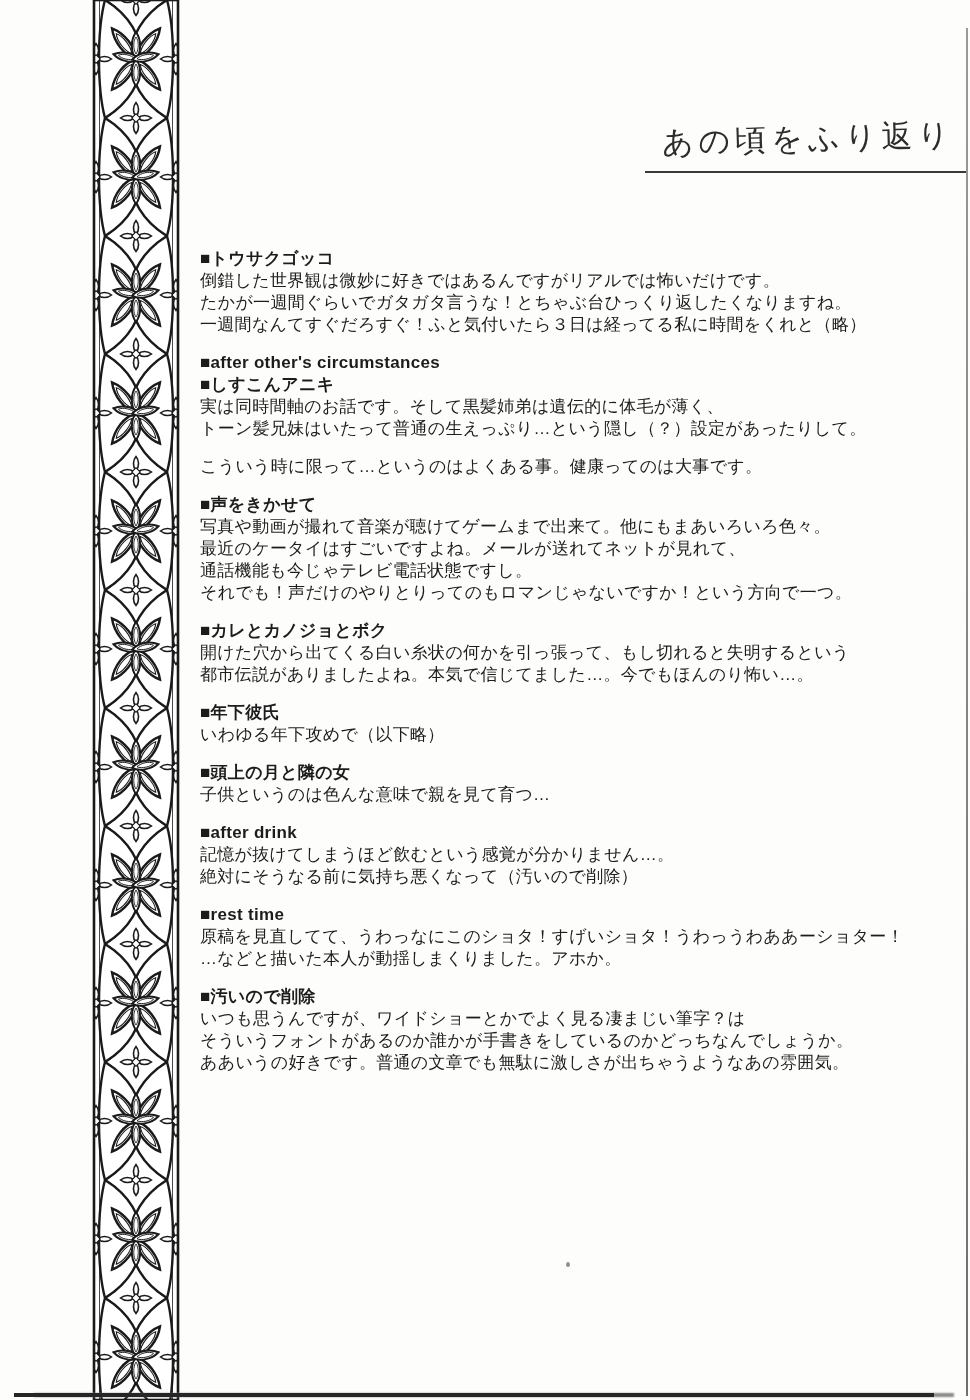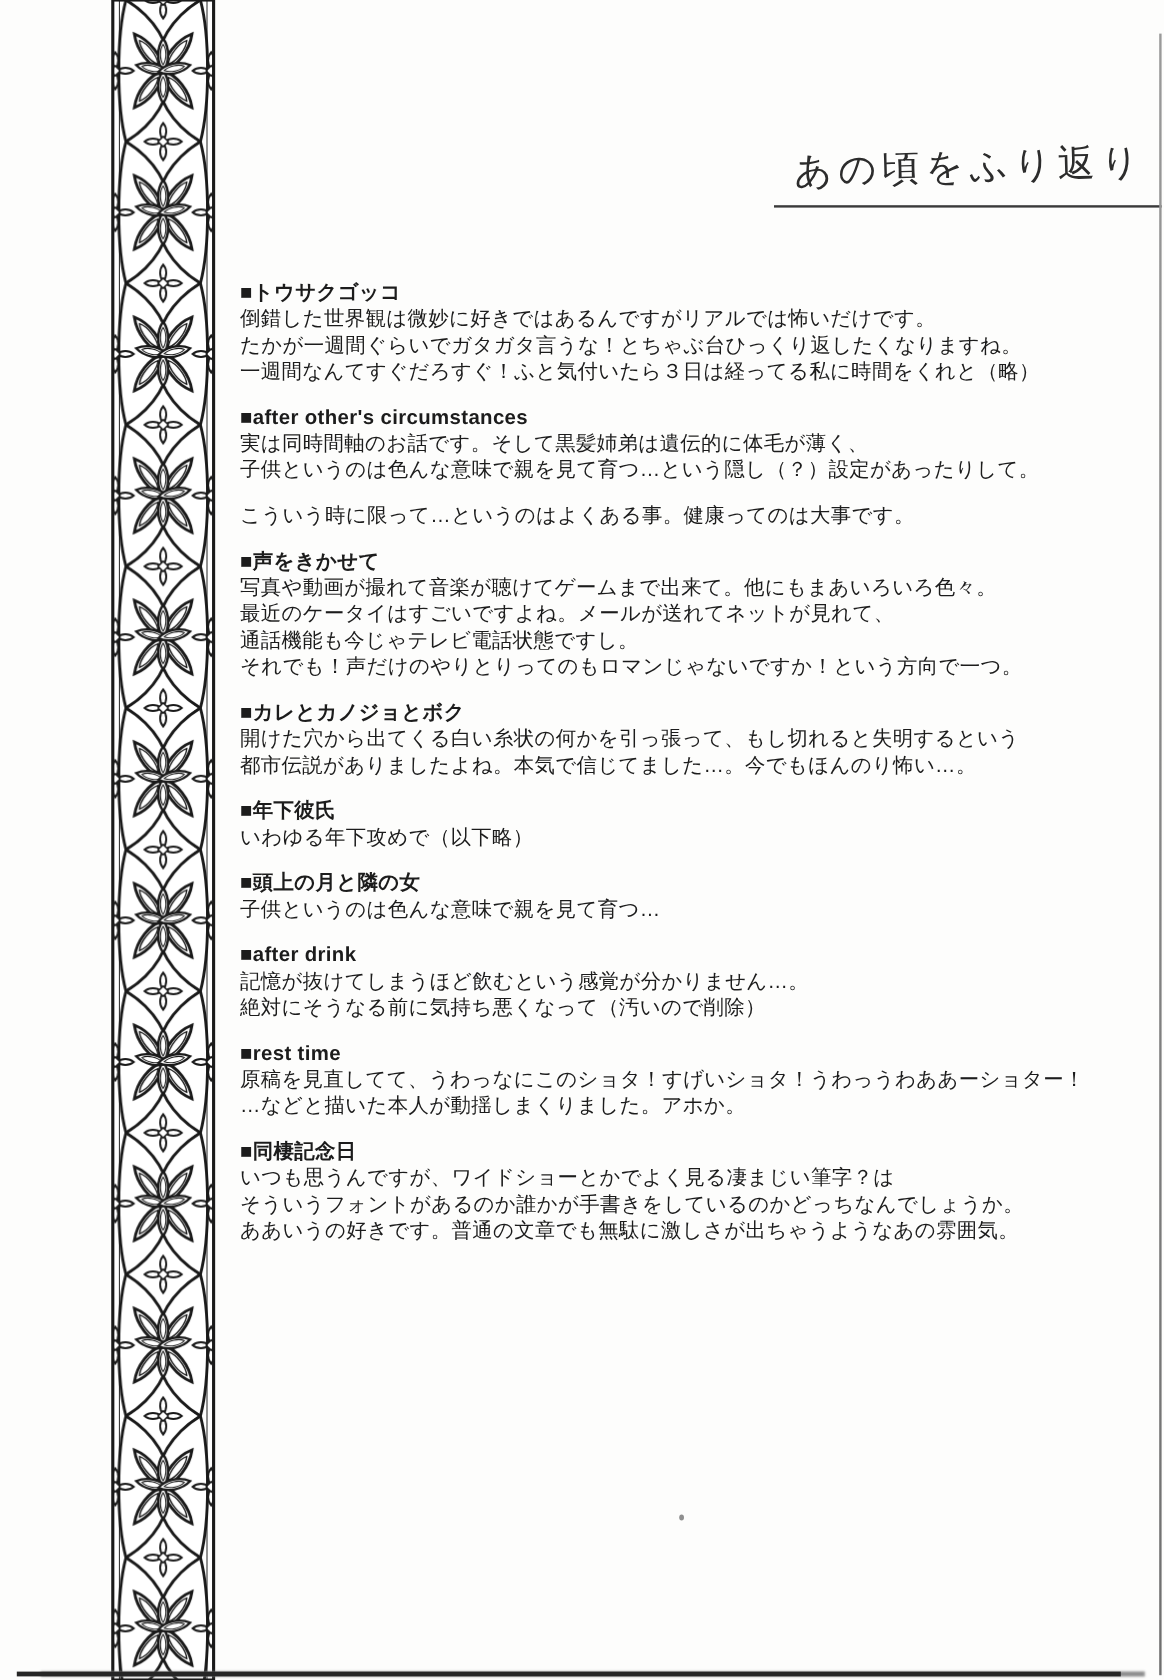--- a/index.html
+++ b/index.html
@@ -35,21 +35,21 @@
   }
   .title-underline {
     position: absolute;
     left: 645px; top: 171px;
     width: 323px; height: 2px;
     background: #3a3a3a;
   }
   
   .content {
     position: absolute;
-    left: 200px; top: 233px;
+    left: 200px; top: 248px;
     width: 640px;
   }
   .sec { margin-bottom: 16px; }
   .h, .ln {
     font-size: 17px;
     line-height: 22px;
     letter-spacing: 0.3px;
     color: #1c1c1c;
     white-space: nowrap;
   }
@@ -142,22 +142,23 @@
 
     <div class="sec">
       <div class="h">■トウサクゴッコ</div>
       <div class="ln">倒錯した世界観は微妙に好きではあるんですがリアルでは怖いだけです。</div>
       <div class="ln">たかが一週間ぐらいでガタガタ言うな！とちゃぶ台ひっくり返したくなりますね。</div>
       <div class="ln">一週間なんてすぐだろすぐ！ふと気付いたら３日は経ってる私に時間をくれと（略）</div>
     </div>
 
     <div class="sec">
       <div class="h">■after other's circumstances</div>
+      <div class="h">■しすこんアニキ</div>
       <div class="ln">実は同時間軸のお話です。そして黒髪姉弟は遺伝的に体毛が薄く、</div>
-      <div class="ln">子供というのは色んな意味で親を見て育つ…という隠し（？）設定があったりして。</div>
+      <div class="ln">トーン髪兄妹はいたって普通の生えっぷり…という隠し（？）設定があったりして。</div>
     </div>
 
     <div class="sec">
       <div class="ln">こういう時に限って…というのはよくある事。健康ってのは大事です。</div>
     </div>
 
     <div class="sec">
       <div class="h">■声をきかせて</div>
       <div class="ln">写真や動画が撮れて音楽が聴けてゲームまで出来て。他にもまあいろいろ色々。</div>
       <div class="ln">最近のケータイはすごいですよね。メールが送れてネットが見れて、</div>
@@ -187,21 +188,21 @@
       <div class="ln">絶対にそうなる前に気持ち悪くなって（汚いので削除）</div>
     </div>
 
     <div class="sec">
       <div class="h">■rest time</div>
       <div class="ln">原稿を見直してて、うわっなにこのショタ！すげいショタ！うわっうわああーショター！</div>
       <div class="ln">…などと描いた本人が動揺しまくりました。アホか。</div>
     </div>
 
     <div class="sec">
-      <div class="h">■同棲記念日</div>
+      <div class="h">■汚いので削除</div>
       <div class="ln">いつも思うんですが、ワイドショーとかでよく見る凄まじい筆字？は</div>
       <div class="ln">そういうフォントがあるのか誰かが手書きをしているのかどっちなんでしょうか。</div>
       <div class="ln">ああいうの好きです。普通の文章でも無駄に激しさが出ちゃうようなあの雰囲気。</div>
     </div>
 
   </div>
 
   <div class="right-edge-line"></div>
   <div class="bottom-edge-line"></div>
   <div class="speck"></div>

